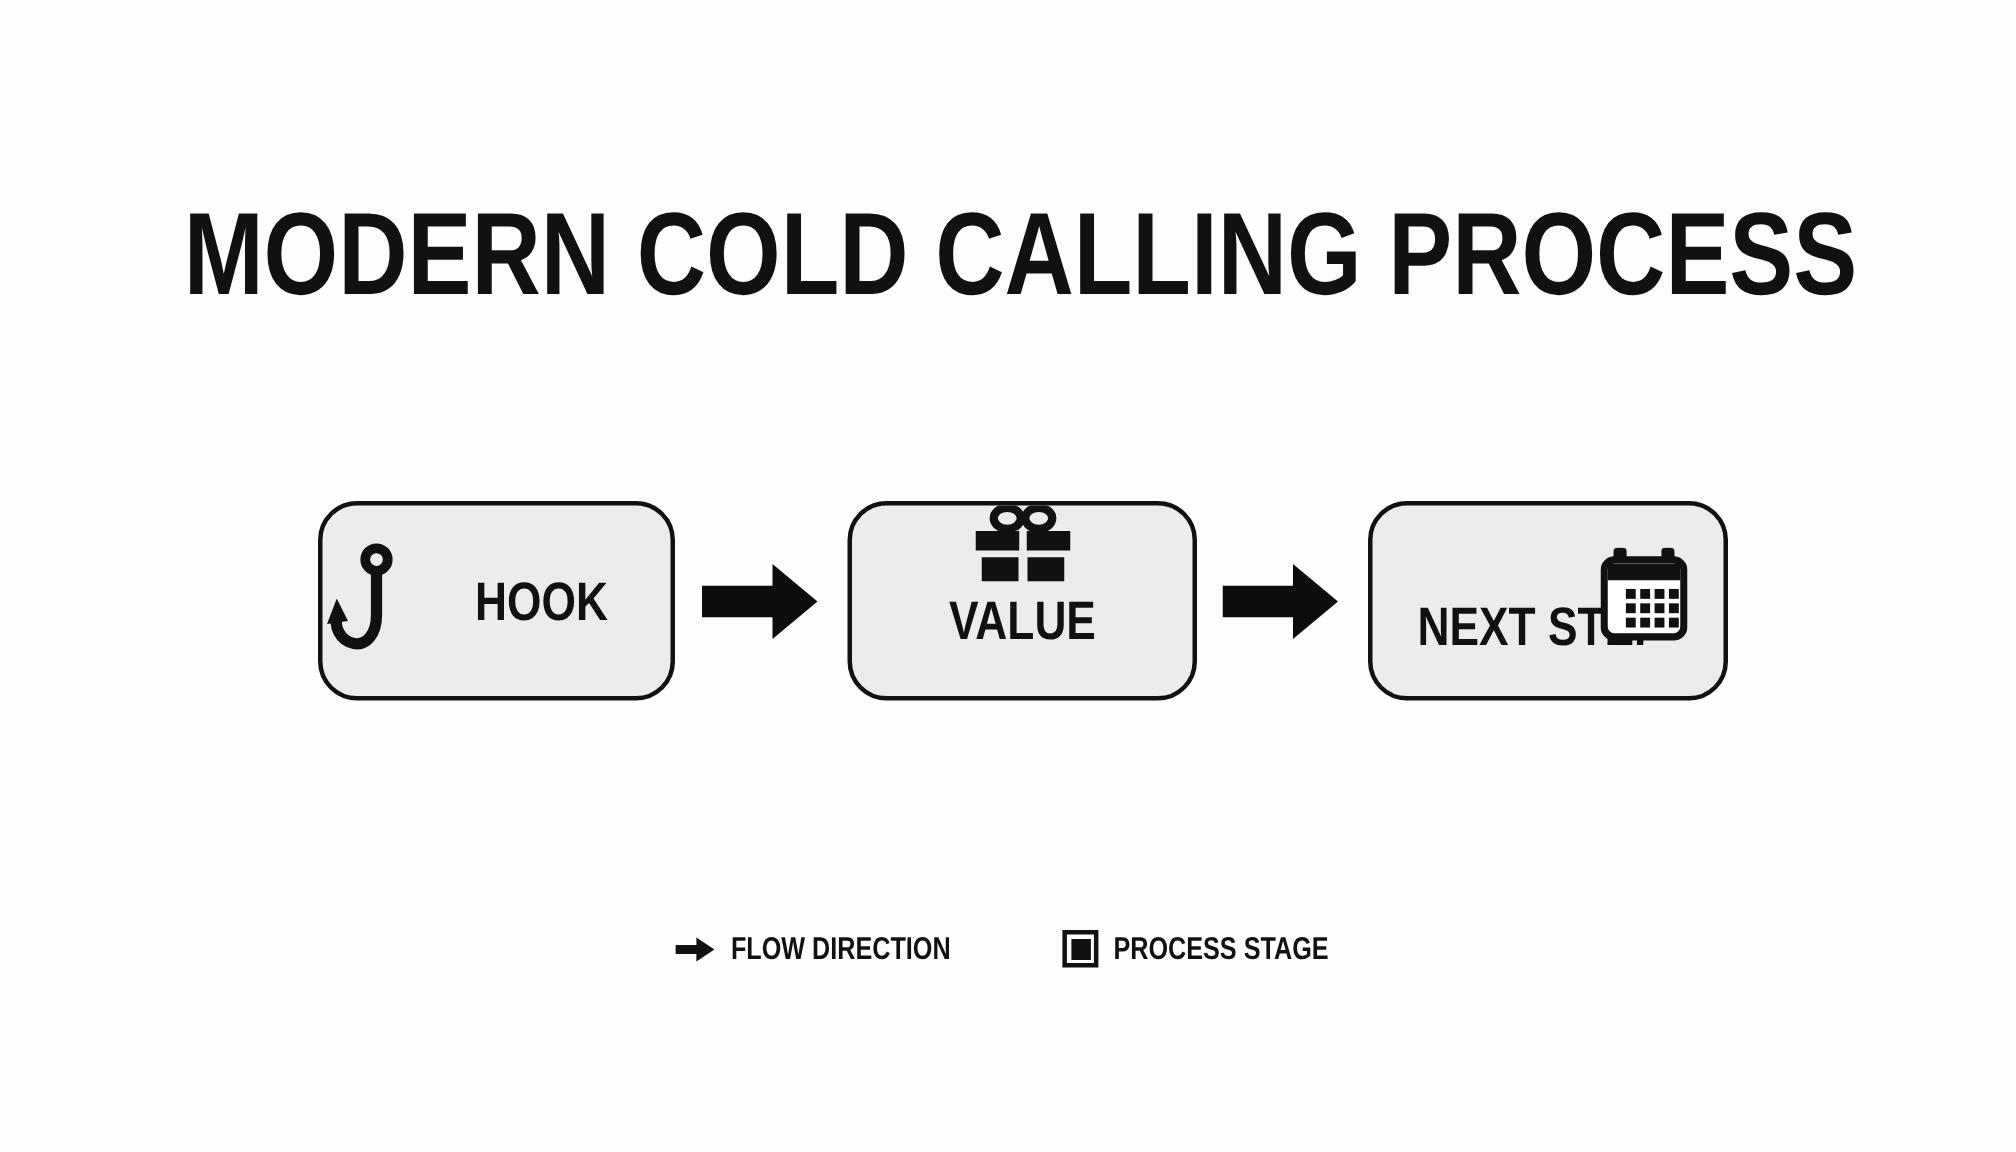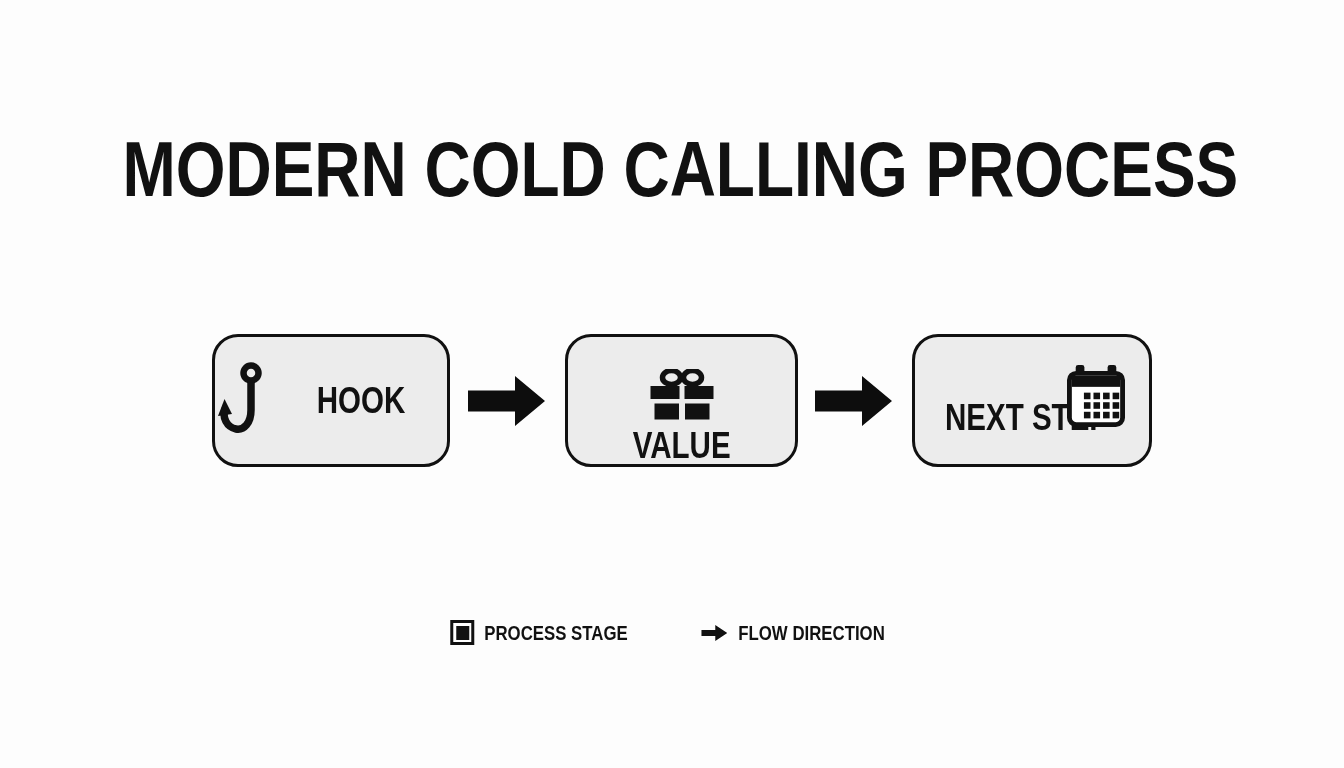--- a/index.html
+++ b/index.html
@@ -21,21 +21,21 @@
   .stage {
     position:absolute; top:334px; height:133px; box-sizing:border-box;
     background:#ececec; border:3.5px solid #111; border-radius:26px;
   }
   .stage-label { font-size:36px; font-weight:bold; line-height:1; }
 
   #stage-hook { left:212px; width:238px; display:flex; align-items:center; }
   #stage-hook .stage-icon { width:52px; height:78px; flex:0 0 auto; }
   #stage-hook .stage-label { margin-left:40px; }
 
-  #stage-value { left:565px; width:233px; display:flex; flex-direction:column; align-items:center; justify-content:flex-end; }
+  #stage-value { left:565px; width:233px; display:flex; flex-direction:column; align-items:center; justify-content:flex-start; }
   #stage-value .stage-icon { width:72px; height:56px; }
   #stage-value .stage-label { margin-top:3px; }
 
   #stage-next { left:912px; width:240px; }
   #stage-next .stage-label { position:absolute; left:30px; top:81px; transform:translateY(-50%); }
   #stage-next .stage-icon { position:absolute; right:24px; top:28px; width:58px; height:64px; }
 
   .flow-arrow { position:absolute; top:374px; width:78px; height:54px; }
   #flow-arrow-1 { left:468px; }
   #flow-arrow-2 { left:815px; }
@@ -117,30 +117,30 @@
         <rect x="17.5" y="48.3" width="6.8" height="6.8"></rect>
         <rect x="27.4" y="48.3" width="6.8" height="6.8"></rect>
         <rect x="37.3" y="48.3" width="6.8" height="6.8"></rect>
         <rect x="47.2" y="48.3" width="6.8" height="6.8"></rect>
       </g>
     </svg>
   </div>
 
   <div class="legend">
     <div class="legend-item">
+      <svg class="legend-arrow" viewBox="0 0 27 18">
+        <polygon points="0,6 14,6 14,1 26,9 14,17 14,12 0,12" fill="#111"></polygon>
+      </svg>
+      <span class="legend-label">
+        <span class="cond-left">FLOW DIRECTION</span>
+      </span>
+    </div>
+    <div class="legend-item">
       <span class="legend-swatch">
         <span class="inner"></span>
       </span>
       <span class="legend-label">
         <span class="cond-left">PROCESS STAGE</span>
       </span>
     </div>
-    <div class="legend-item">
-      <svg class="legend-arrow" viewBox="0 0 27 18">
-        <polygon points="0,6 14,6 14,1 26,9 14,17 14,12 0,12" fill="#111"></polygon>
-      </svg>
-      <span class="legend-label">
-        <span class="cond-left">FLOW DIRECTION</span>
-      </span>
-    </div>
   </div>
 
 </div>
 
 </body></html>

